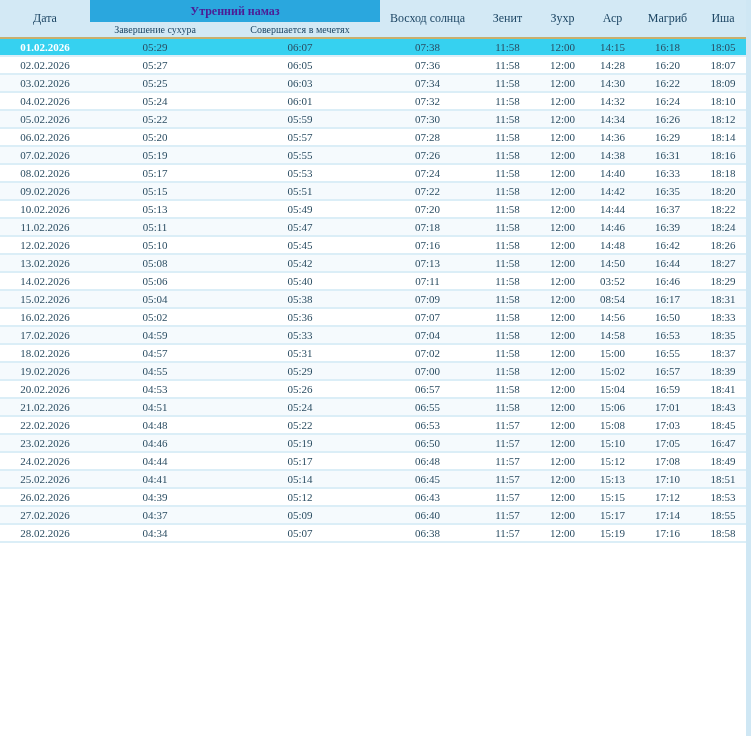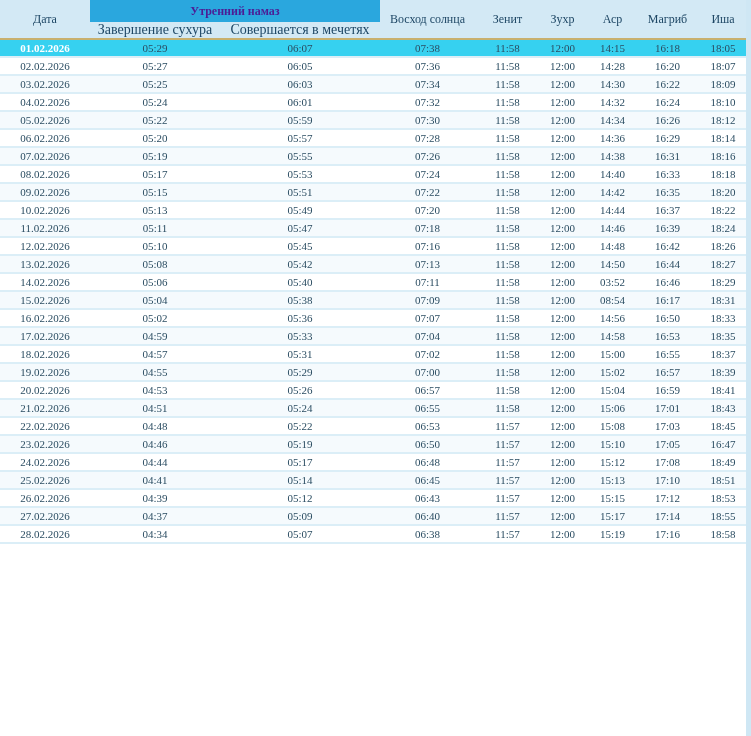--- a/index.html
+++ b/index.html
@@ -16,21 +16,21 @@
   thead th{
     background:var(--header_bg);font-weight:normal;color:var(--header_text);
     padding:0;text-align:center;vertical-align:middle;
   }
   tr.h1{height:22px;}
   tr.h2{height:16px;}
   th.banner-cell{
     background:var(--banner_bg);color:#4c1d95;font-weight:bold;font-size:12.5px;
   }
   tr.h1 th{font-size:12px;}
-  tr.h2 th{font-size:14px;}
+  tr.h2 th{font-size:10px;}
   tbody tr{height:18px;background:#ffffff;}
   tbody tr:nth-child(odd){background:var(--row_alt_bg);}
   tbody td{
     text-align:center;vertical-align:middle;font-size:11px;color:var(--text);
     border-top:2px solid var(--row_separator);padding:0;
   }
   tbody tr:first-child td{border-top:2px solid var(--highlight_border);}
   tbody tr:last-child td{border-bottom:2px solid var(--row_separator);}
   tbody tr.selected td{background:var(--highlight_bg);}
   tbody tr.selected td:first-child{color:#ffffff;font-weight:bold;}

